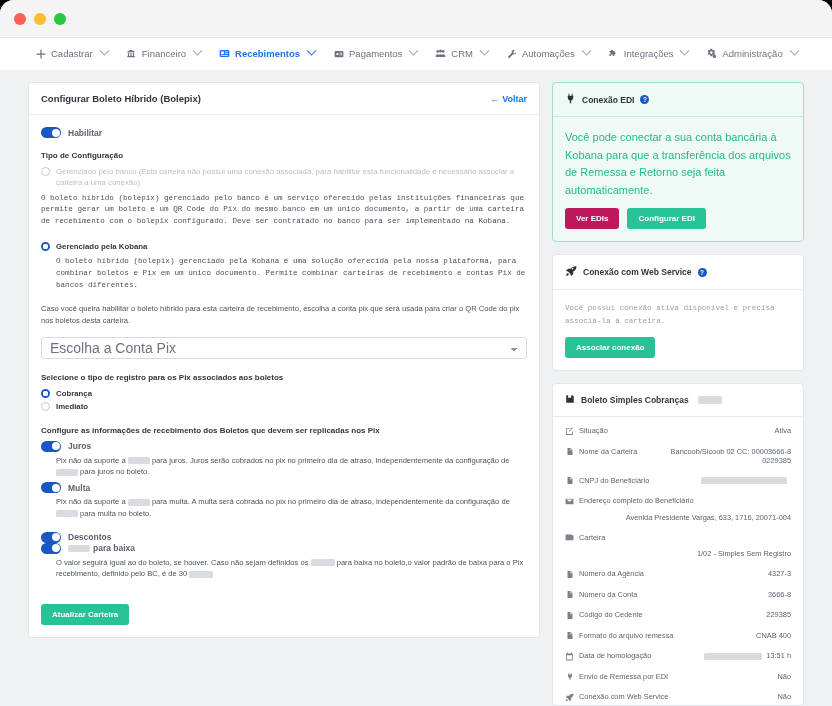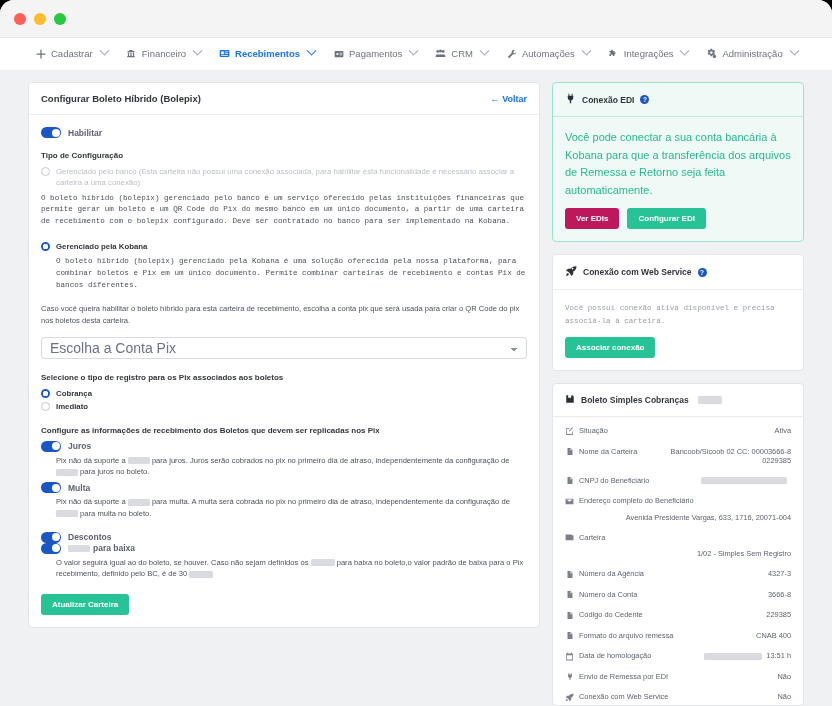--- a/index.html
+++ b/index.html
@@ -379,21 +379,21 @@
               </div>
               <div style="margin-bottom: 4px;">
                 <div class="row-toggle">
                   <span class="toggle"></span>
                   <span class="lbl"><span class="redact" style="width: 22px; height: 7px; margin-right: 3px;"></span>para baixa</span>
                 </div>
                 <div class="para indent">O valor seguirá igual ao do boleto, se houver. Caso não sejam definidos os <span class="redact" style="width: 24px; height: 7px;"></span> para baixa no boleto,o valor padrão de baixa para o Pix recebimento, definido pelo BC, é de 30 <span class="redact" style="width: 24px; height: 7px;"></span></div>
               </div>
             </div>
 
-          <button class="btn btn-green" style="margin-top:10px">Atualizar Carteira</button>
+          <button class="btn btn-green" style="margin-top:20px">Atualizar Carteira</button>
         </div>
       </div>
     </div>
 
     <div class="col-right">
 
       <div class="card edi">
         <div class="card-head">
           <div class="rcard-title">
             <span>

